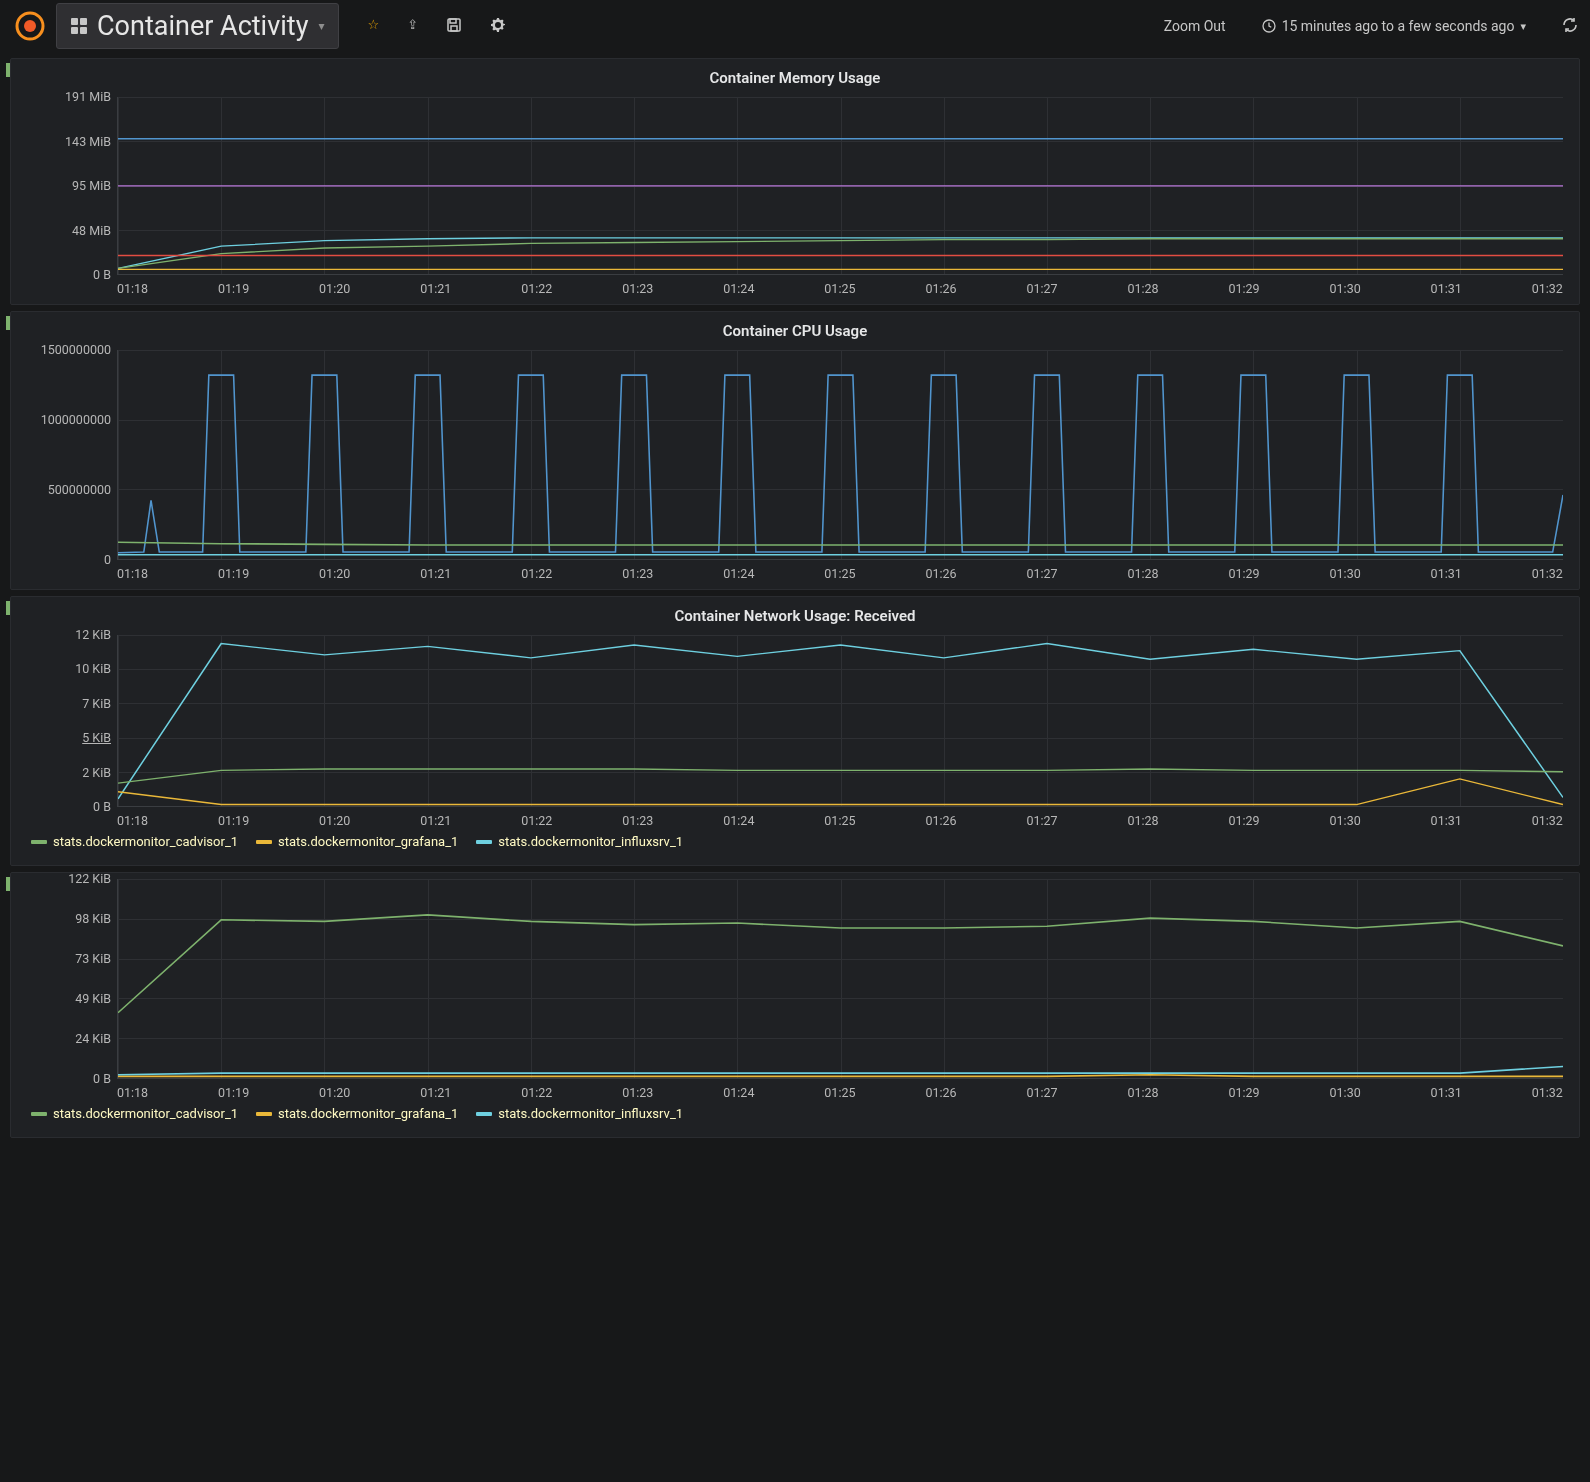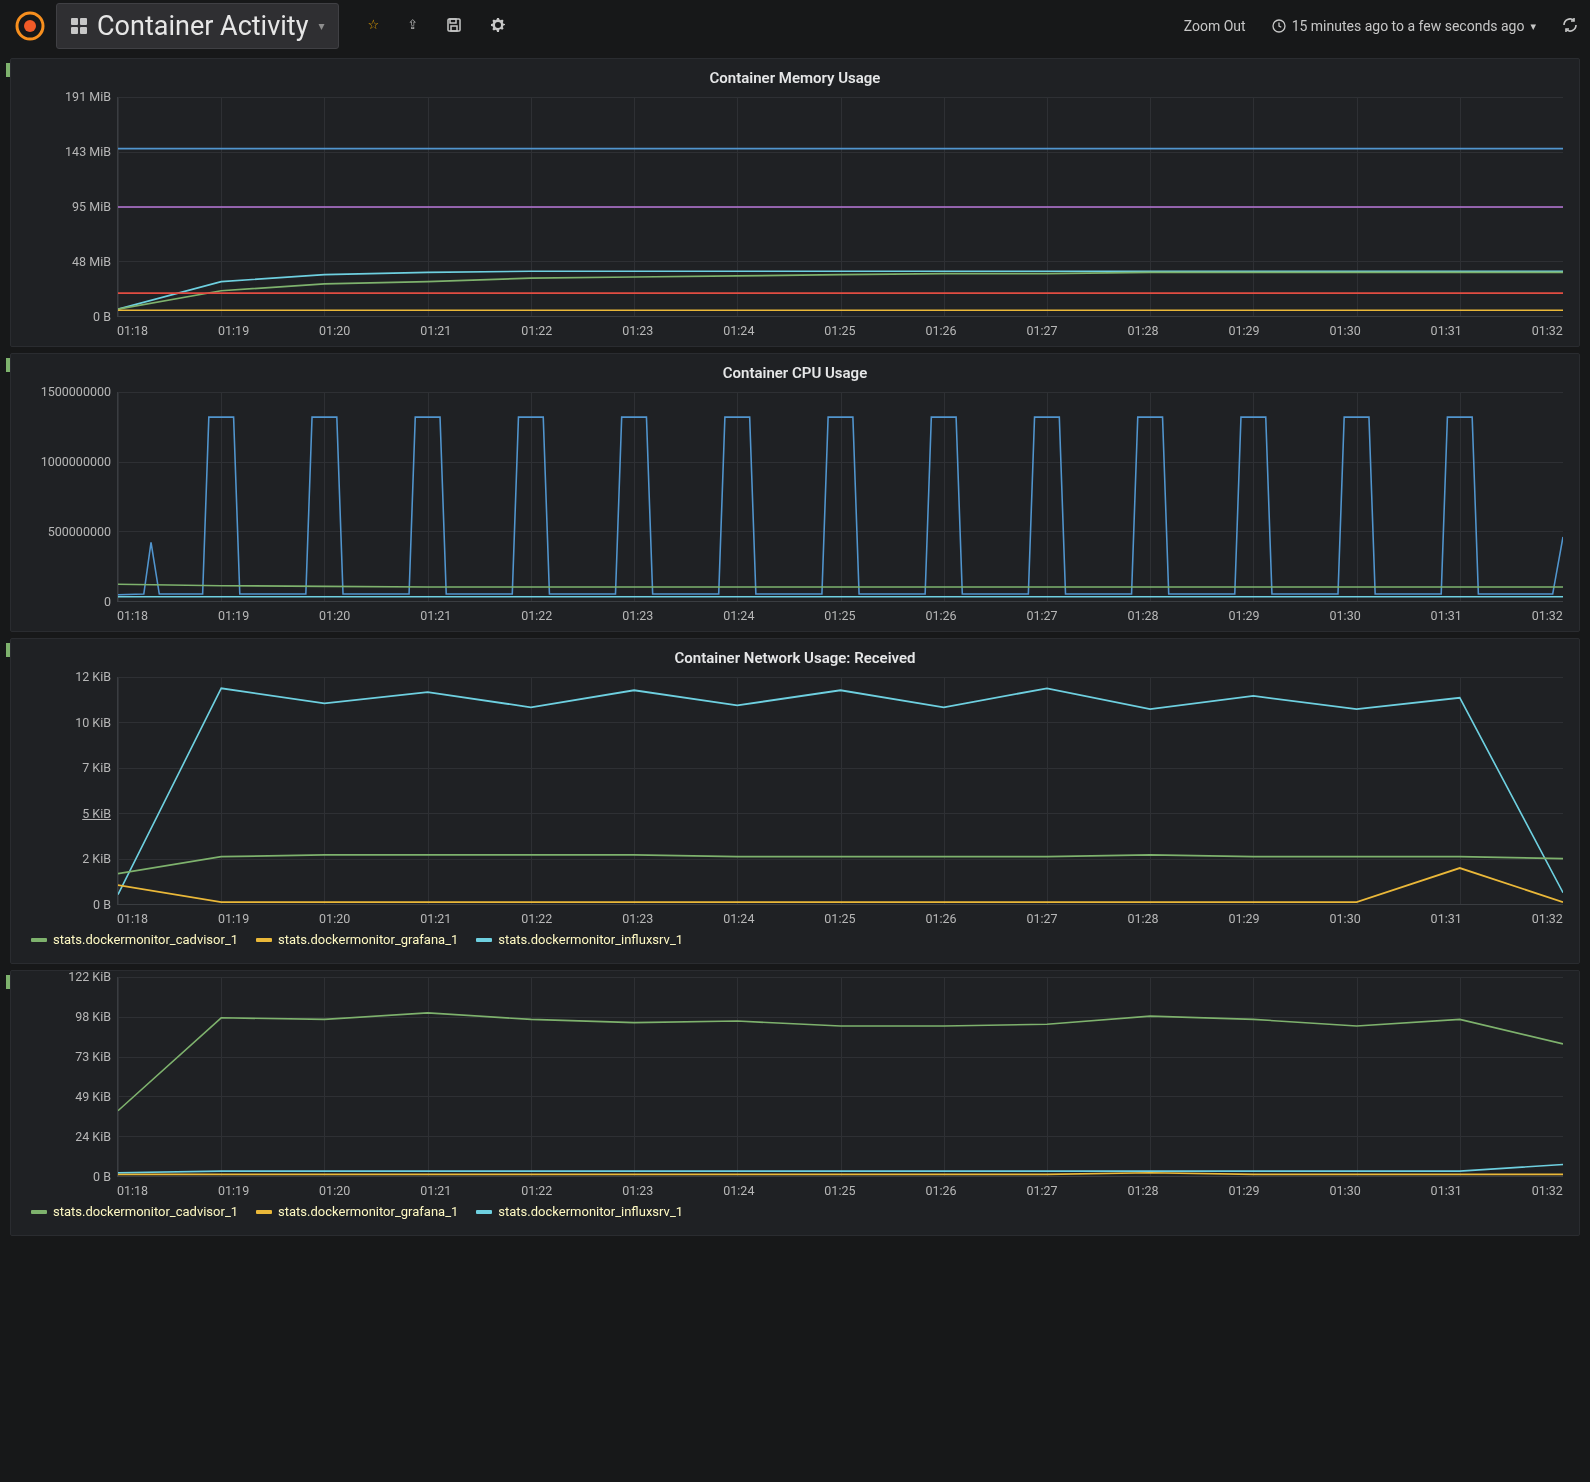--- a/index.html
+++ b/index.html
@@ -30,21 +30,21 @@
     display:flex; align-items:center; gap:10px;
     cursor:pointer;
   }
   .dashboard-picker .title { font-size: 27px; color:#e6e6e6; }
   .dashboard-picker .caret { color:#8e8e8e; font-size:12px; }
   .grid-icon { display:grid; grid-template-columns:1fr 1fr; grid-template-rows:1fr 1fr; gap:2px; width:16px; height:16px;}
   .grid-icon span { background:#c7c7c7; border-radius:1px;}
   .nav-icons { display:flex; gap:28px; margin-left:20px; }
   .nav-icons .icon { color:#b4b4b4; cursor:pointer; }
   .nav-icons .star { color:#e6a100; }
-  .nav-right { margin-left:auto; display:flex; align-items:center; gap:26px;}
+  .nav-right { margin-left:auto; display:flex; align-items:center; gap:36px;}
   .nav-right .zoom, .nav-right .timerange { color:#c7c7c7; cursor:pointer; font-size:14px;}
   .nav-right .timerange { display:flex; align-items:center; gap:6px;}
   .refresh-icon { color:#c7c7c7; cursor:pointer; }
 
   .panel {
     background: #1f2124;
     border: 1px solid #2a2c30;
     margin: 6px 10px;
     position: relative;
     border-radius:2px;
@@ -154,21 +154,21 @@
         </svg>
     </span>
   </div>
 </div>
 
 <div id="panels">
     <div class="panel">
     <div class="panel-tab"></div>
     <div class="panel-title">Container Memory Usage</div>
     <div class="chart-wrap">
-      <div class="plot" style="height:220px">
+      <div class="plot" style="height:178px">
         <div class="y-axis" style="width:90px;position:relative;">
             <div style="position:absolute;right:6px;top:calc(0% - 8px);">191 MiB</div>
             <div style="position:absolute;right:6px;top:calc(25% - 8px);text-align:center;">143 MiB</div>
             <div style="position:absolute;right:6px;top:calc(50% - 8px);">95 MiB</div>
             <div style="position:absolute;right:6px;top:calc(75% - 8px);">48 MiB</div>
             <div style="position:absolute;right:6px;top:calc(100% - 8px);">0 B</div>
           </div>
         <div class="plot-area">
           <div class="gridlines-h">
               <div style="top:0%"></div>
@@ -281,21 +281,21 @@
           <span>01:31</span>
           <span>01:32</span>
         </div>
 
     </div>
   </div>
     <div class="panel">
     <div class="panel-tab"></div>
     <div class="panel-title">Container Network Usage: Received</div>
     <div class="chart-wrap">
-      <div class="plot" style="height:228px">
+      <div class="plot" style="height:172px">
         <div class="y-axis" style="width:90px;position:relative;">
             <div style="position:absolute;right:6px;top:calc(0% - 8px);">12 KiB</div>
             <div style="position:absolute;right:6px;top:calc(20% - 8px);">10 KiB</div>
             <div style="position:absolute;right:6px;top:calc(40% - 8px);">7 KiB</div>
             <div style="position:absolute;right:6px;top:calc(60% - 8px);text-decoration:underline;">5 KiB</div>
             <div style="position:absolute;right:6px;top:calc(80% - 8px);">2 KiB</div>
             <div style="position:absolute;right:6px;top:calc(100% - 8px);">0 B</div>
           </div>
         <div class="plot-area">
           <div class="gridlines-h">

